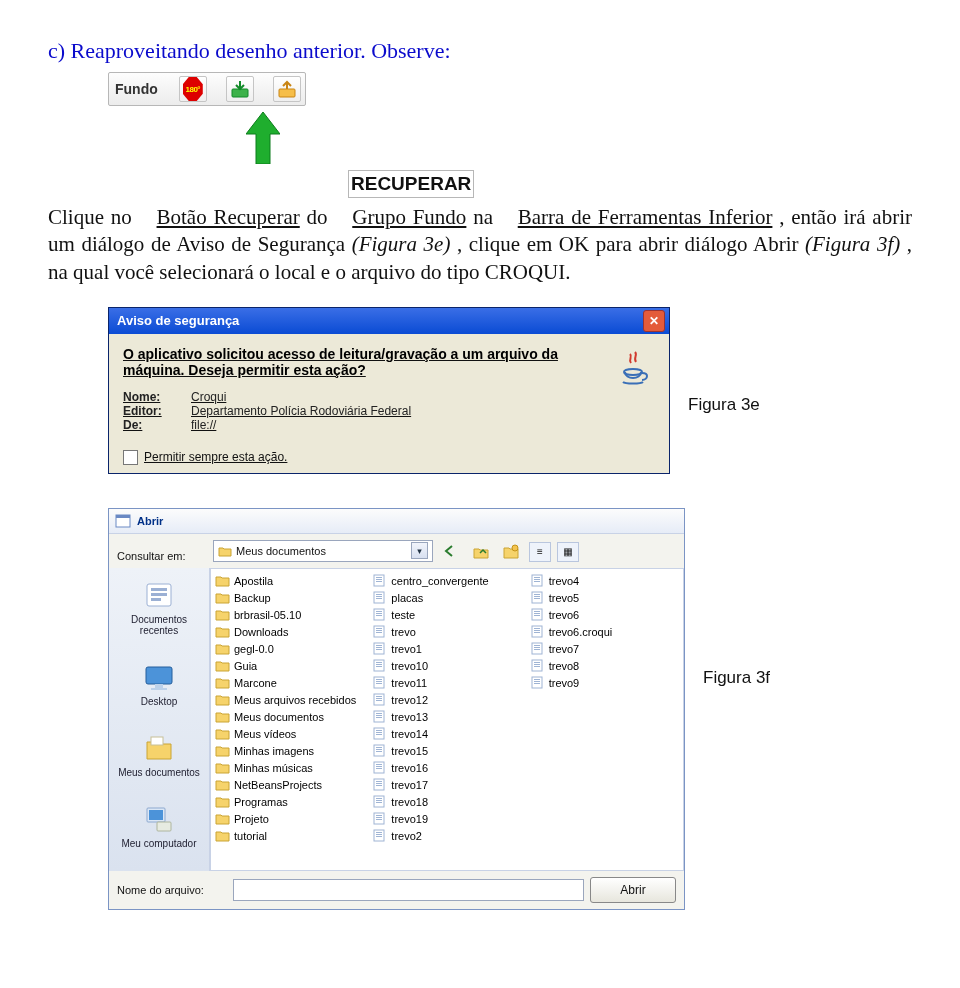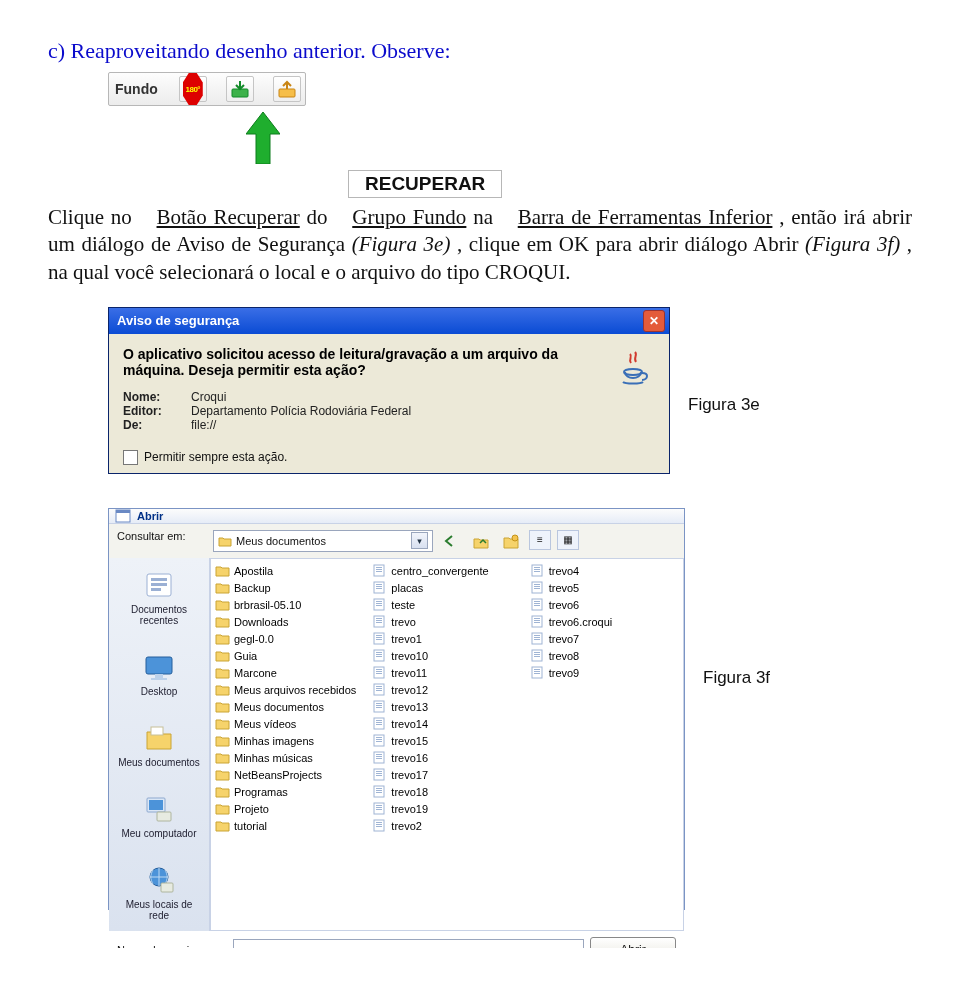--- a/index.html
+++ b/index.html
@@ -41,36 +41,36 @@
     height: 24px;
     border: 1px solid #c5c5c5;
     border-radius: 2px;
     background: linear-gradient(#fff, #efefef);
     display: flex;
     align-items: center;
     justify-content: center;
     position: relative;
   }
   .octagon {
-    width: 20px; height: 32px; background:#d00;
+    width: 20px; height: 24px; background:#d00;
     clip-path: polygon(30% 0,70% 0,100% 30%,100% 70%,70% 100%,30% 100%,0 70%,0 30%);
     display:flex;align-items:center;justify-content:center;
     font: bold 8px Arial; color:#ff0; letter-spacing:-0.5px;
   }
   .arrow-up-callout {
     width: 34px;
     height: 52px;
     margin: 6px 0 0 138px;
     position: relative;
   }
   .arrow-up-callout svg { width:34px; height:52px; }
   .recuperar-box {
     display:inline-block;
     border:1px solid #b7b7b7;
-    padding:2px 16px;
+    padding:2px 2px;
     font-family: Arial, sans-serif;
     font-size:19px;
     font-weight:bold;
     color:#111;
     margin-left: 300px;
     margin-top: 6px;
     margin-bottom: 4px;
   }
   .para {
     text-align: justify;
@@ -109,21 +109,21 @@
     align-items:center;
     padding:0 4px 0 8px;
     font-weight:bold;
     font-size:13px;
     justify-content: space-between;
   }
   .dlg-close {
     width:20px;height:20px;background:#e45b3a;border:1px solid #933;
     border-radius:3px;display:flex;align-items:center;justify-content:center;color:#fff;font-weight:bold;font-size:12px;
   }
-  .dlg-body { padding: 12px 14px 8px 14px; }
+  .dlg-body { padding: 12px 14px 8px 14px; text-decoration: underline; }
   .dlg-msg { font-size:14px; font-weight:bold; color:#000; display:flex; justify-content:space-between; align-items:flex-start; gap:20px; }
   .java-cup { width:44px;height:44px;flex:0 0 44px;display:flex;align-items:center;justify-content:center; }
   .kv-row { display:flex; gap:10px; font-size:12px; color:#222;}
   .kv-row .k { width:58px; font-weight:bold;}
   .chk-row { margin-top:18px; font-size:12px; display:flex;align-items:center;gap:6px;}
   .chk { width:13px;height:13px;border:1px solid #777;background:#fff; }
   .dlg-btns { display:flex;justify-content:flex-end;gap:8px;margin-top:14px;border-top:1px solid #d0ccbb;padding-top:8px;}
   .winbtn {
     min-width:76px;height:24px;border:1px solid #888;border-radius:3px;
     background:linear-gradient(#fff,#e7e6dd);font-size:12px;display:flex;align-items:center;justify-content:center;
@@ -140,21 +140,21 @@
     background:#f3f3ee;
     display:flex;
     flex-direction:column;
   }
   .dlg3f .titlebar2 {
     height:24px;background:linear-gradient(#fcfcfc,#e6ecf7);
     display:flex;align-items:center;gap:6px;padding:0 6px;color:#003087;font-weight:bold;
     border-bottom:1px solid #c8d2e6;
   }
   .dlg3f .toprow {
-    display:flex;align-items:flex-start;gap:6px;padding:6px 8px;
+    display:flex;align-items:flex-end;gap:6px;padding:6px 8px;
   }
   .dd {
     flex:0 0 210px;height:20px;border:1px solid #9aa6bd;background:#fff;
     display:flex;align-items:center;padding:0 4px;font-size:11px;gap:4px;
   }
   .dd .ddarrow{margin-left:auto;width:15px;height:15px;border:1px solid #9aa6bd;background:linear-gradient(#f1f4fb,#d8e0f0);display:flex;align-items:center;justify-content:center;font-size:9px;color:#234;}
   .nav-ico {width:22px;height:20px;border:1px solid transparent;display:flex;align-items:center;justify-content:center;}
   .view-ico{width:20px;height:18px;border:1px solid #b9c6de;background:#eef3fb;display:flex;align-items:center;justify-content:center;font-size:10px;}
   .open-main{flex:1;display:flex;}
   .places {
@@ -344,30 +344,20 @@
         <div class="place">
           <div class="pic">
               <svg width="32" height="30">
                 <rect x="4" y="4" width="18" height="14" rx="1" fill="#dbe7f6" stroke="#8ea9cf"></rect>
                 <rect x="6" y="6" width="14" height="10" fill="#4c93d9"></rect>
                 <rect x="14" y="18" width="14" height="9" rx="1" fill="#e7ebe1" stroke="#aeb59e"></rect>
               </svg>
             </div>
           <span>Meu computador</span>
         </div>
-        <div class="place">
-          <div class="pic">
-              <svg width="32" height="30">
-                <circle cx="16" cy="12" r="9" fill="#4c93d9" stroke="#245e9c"></circle>
-                <path d="M7 12h18M16 3v18M10 5c-3 5-3 9 0 14M22 5c3 5 3 9 0 14" fill="none" stroke="#bcd9f4"></path>
-                <rect x="18" y="18" width="12" height="9" rx="1" fill="#e7ebe1" stroke="#aeb59e"></rect>
-              </svg>
-            </div>
-          <span>Meus locais de rede</span>
-        </div>
       </div>
       <div class="filepane">
         <div class="filecol" id="col1">
             <div class="fileitem">
               <span class="fico">
                 <svg width="15" height="13">
                   <path d="M1 3h5l1 1h7v8H1z" fill="#f6d36b" stroke="#caa434"></path>
                 </svg>
               </span>
               <span>Apostila</span>

